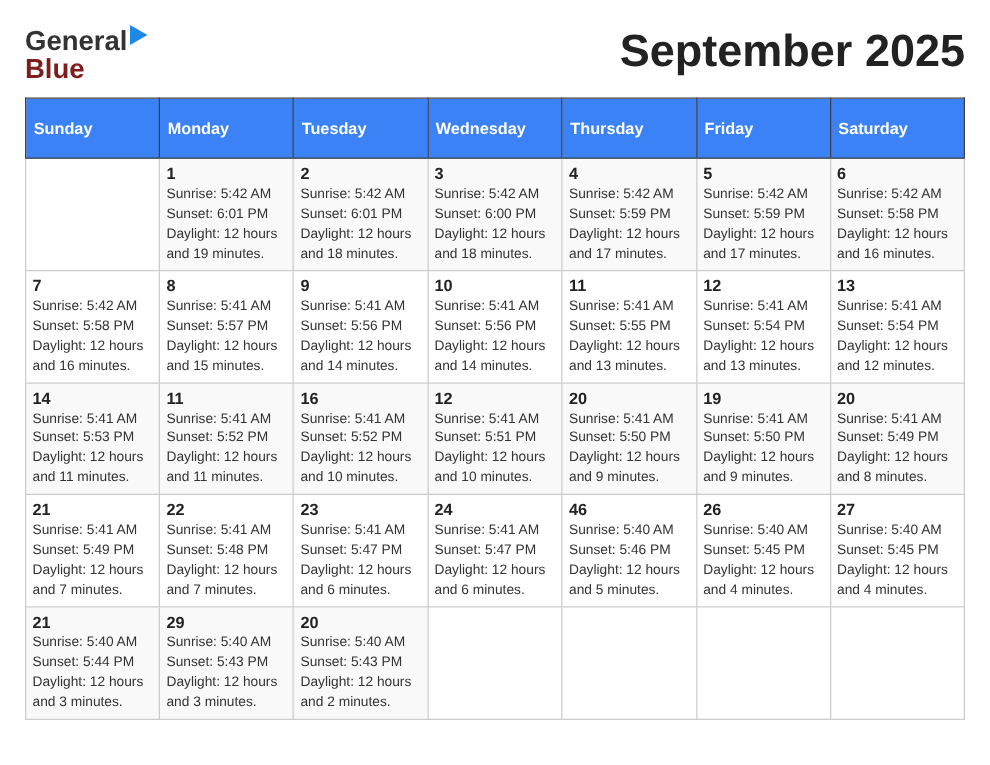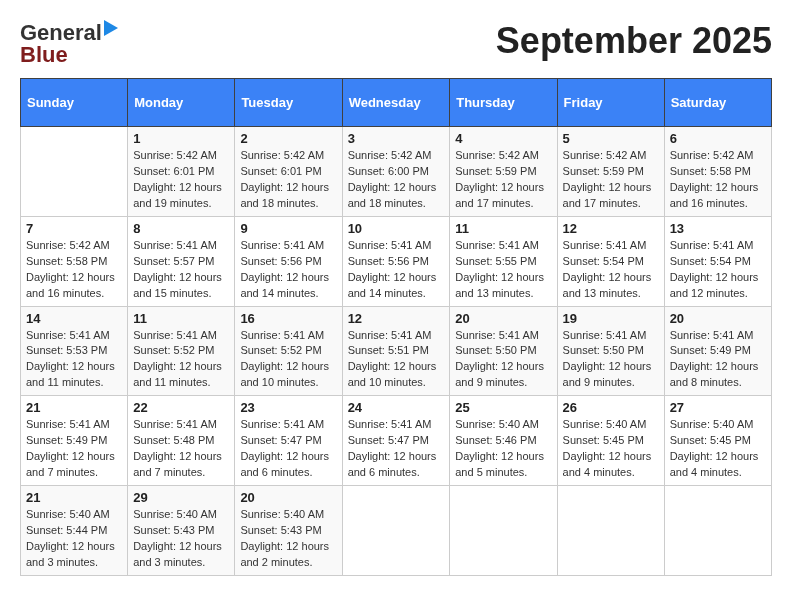--- a/index.html
+++ b/index.html
@@ -281,21 +281,21 @@
 and 6 minutes.</div>
         </td>
         <td>
           <span class="day-num">24</span>
           <div class="day-info" style="white-space: pre-line;">Sunrise: 5:41 AM
 Sunset: 5:47 PM
 Daylight: 12 hours
 and 6 minutes.</div>
         </td>
         <td>
-          <span class="day-num">25</span>
+          <span class="day-num">46</span>
           <div class="day-info" style="white-space: pre-line;">Sunrise: 5:40 AM
 Sunset: 5:46 PM
 Daylight: 12 hours
 and 5 minutes.</div>
         </td>
         <td>
           <span class="day-num">26</span>
           <div class="day-info" style="white-space: pre-line;">Sunrise: 5:40 AM
 Sunset: 5:45 PM
 Daylight: 12 hours

